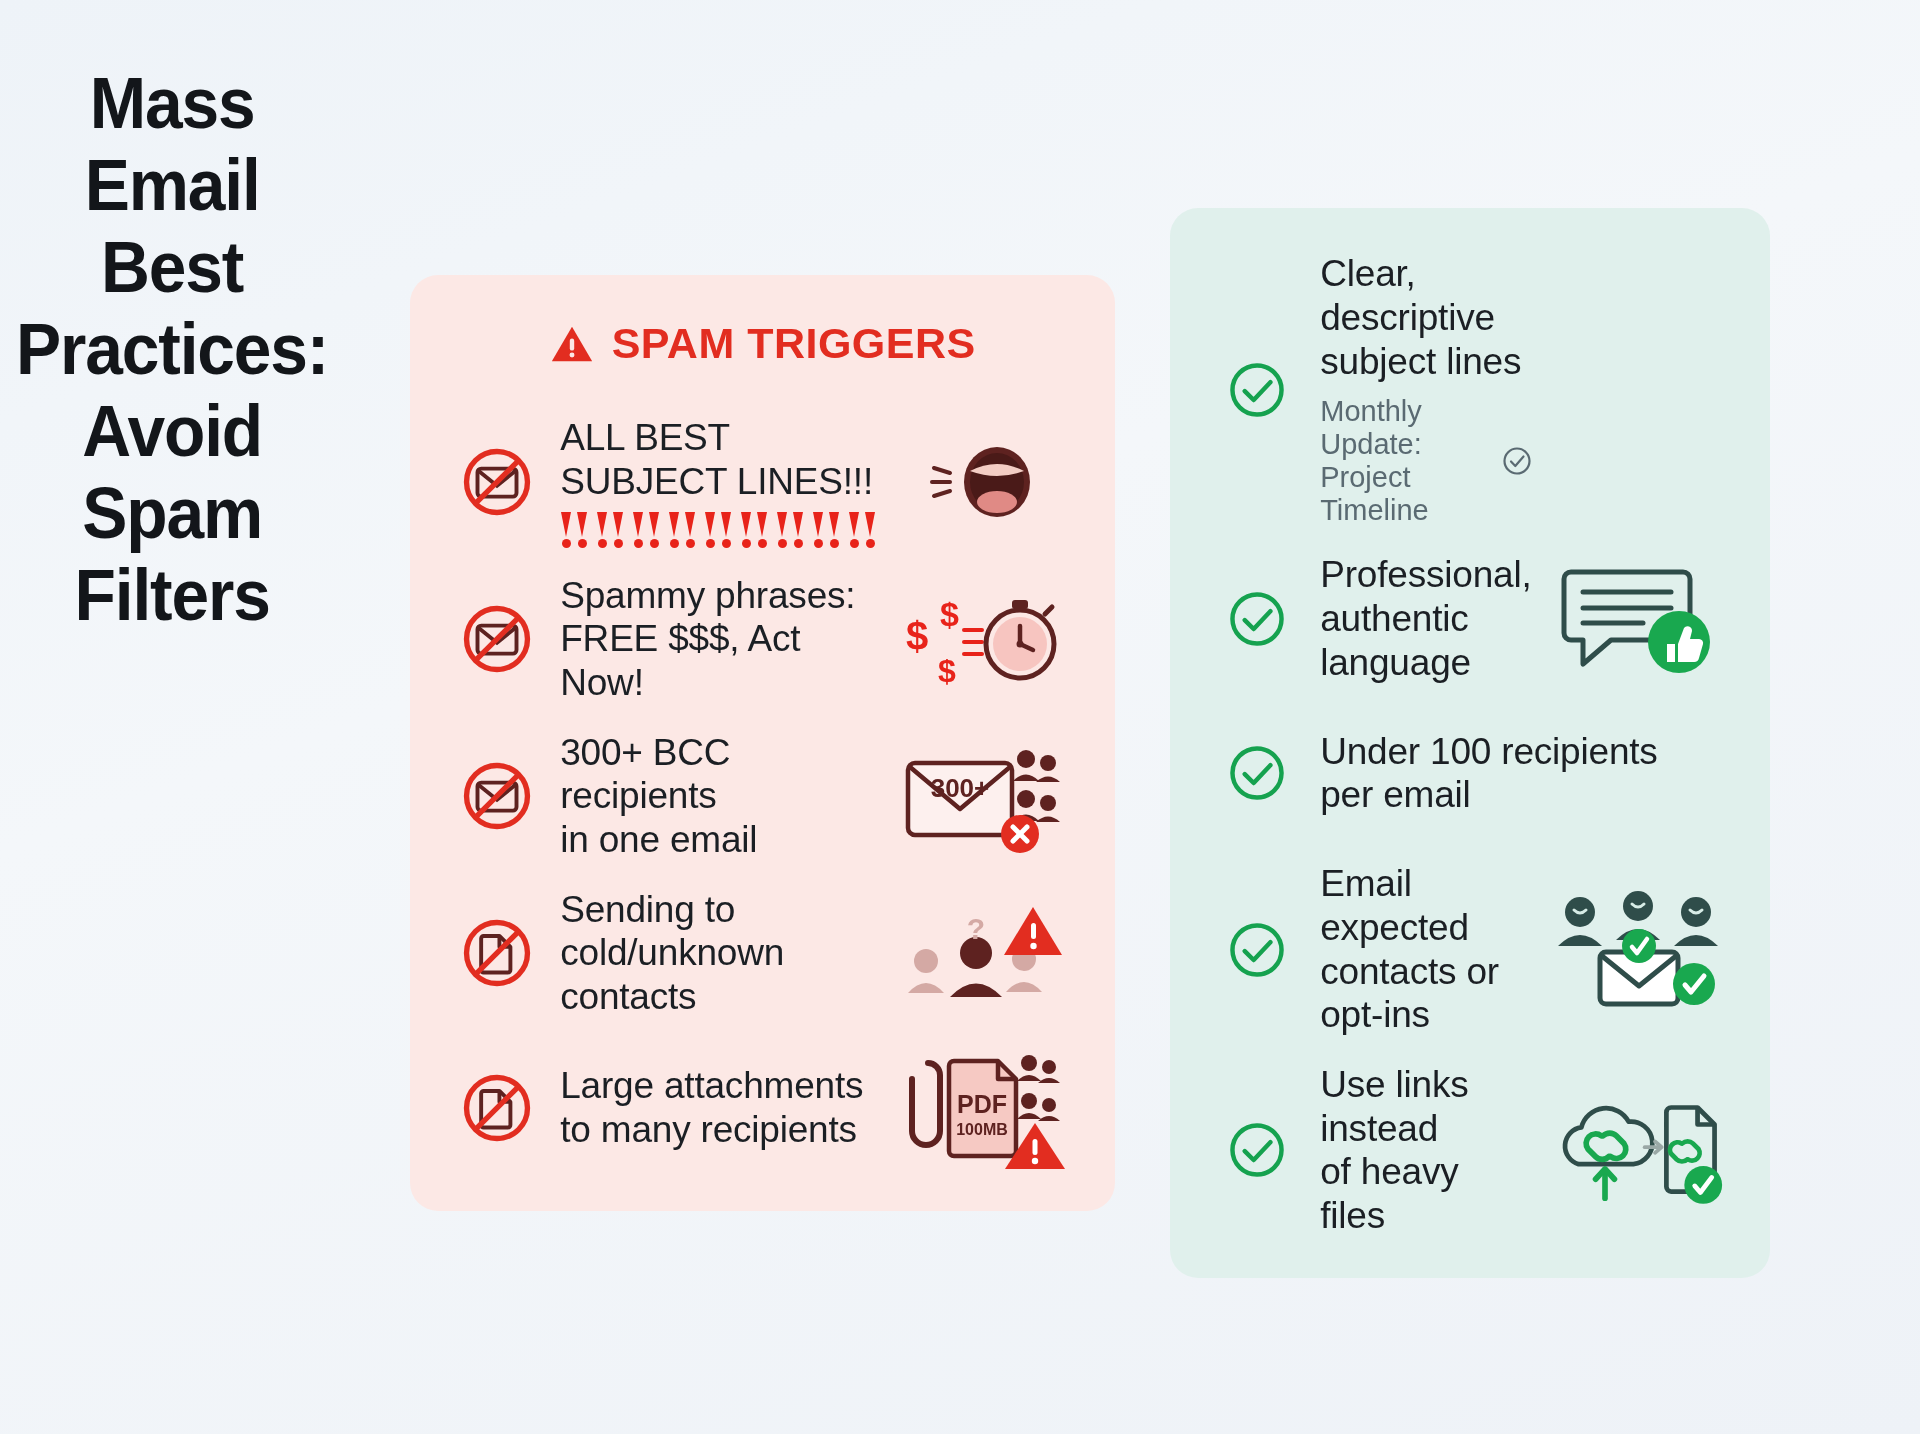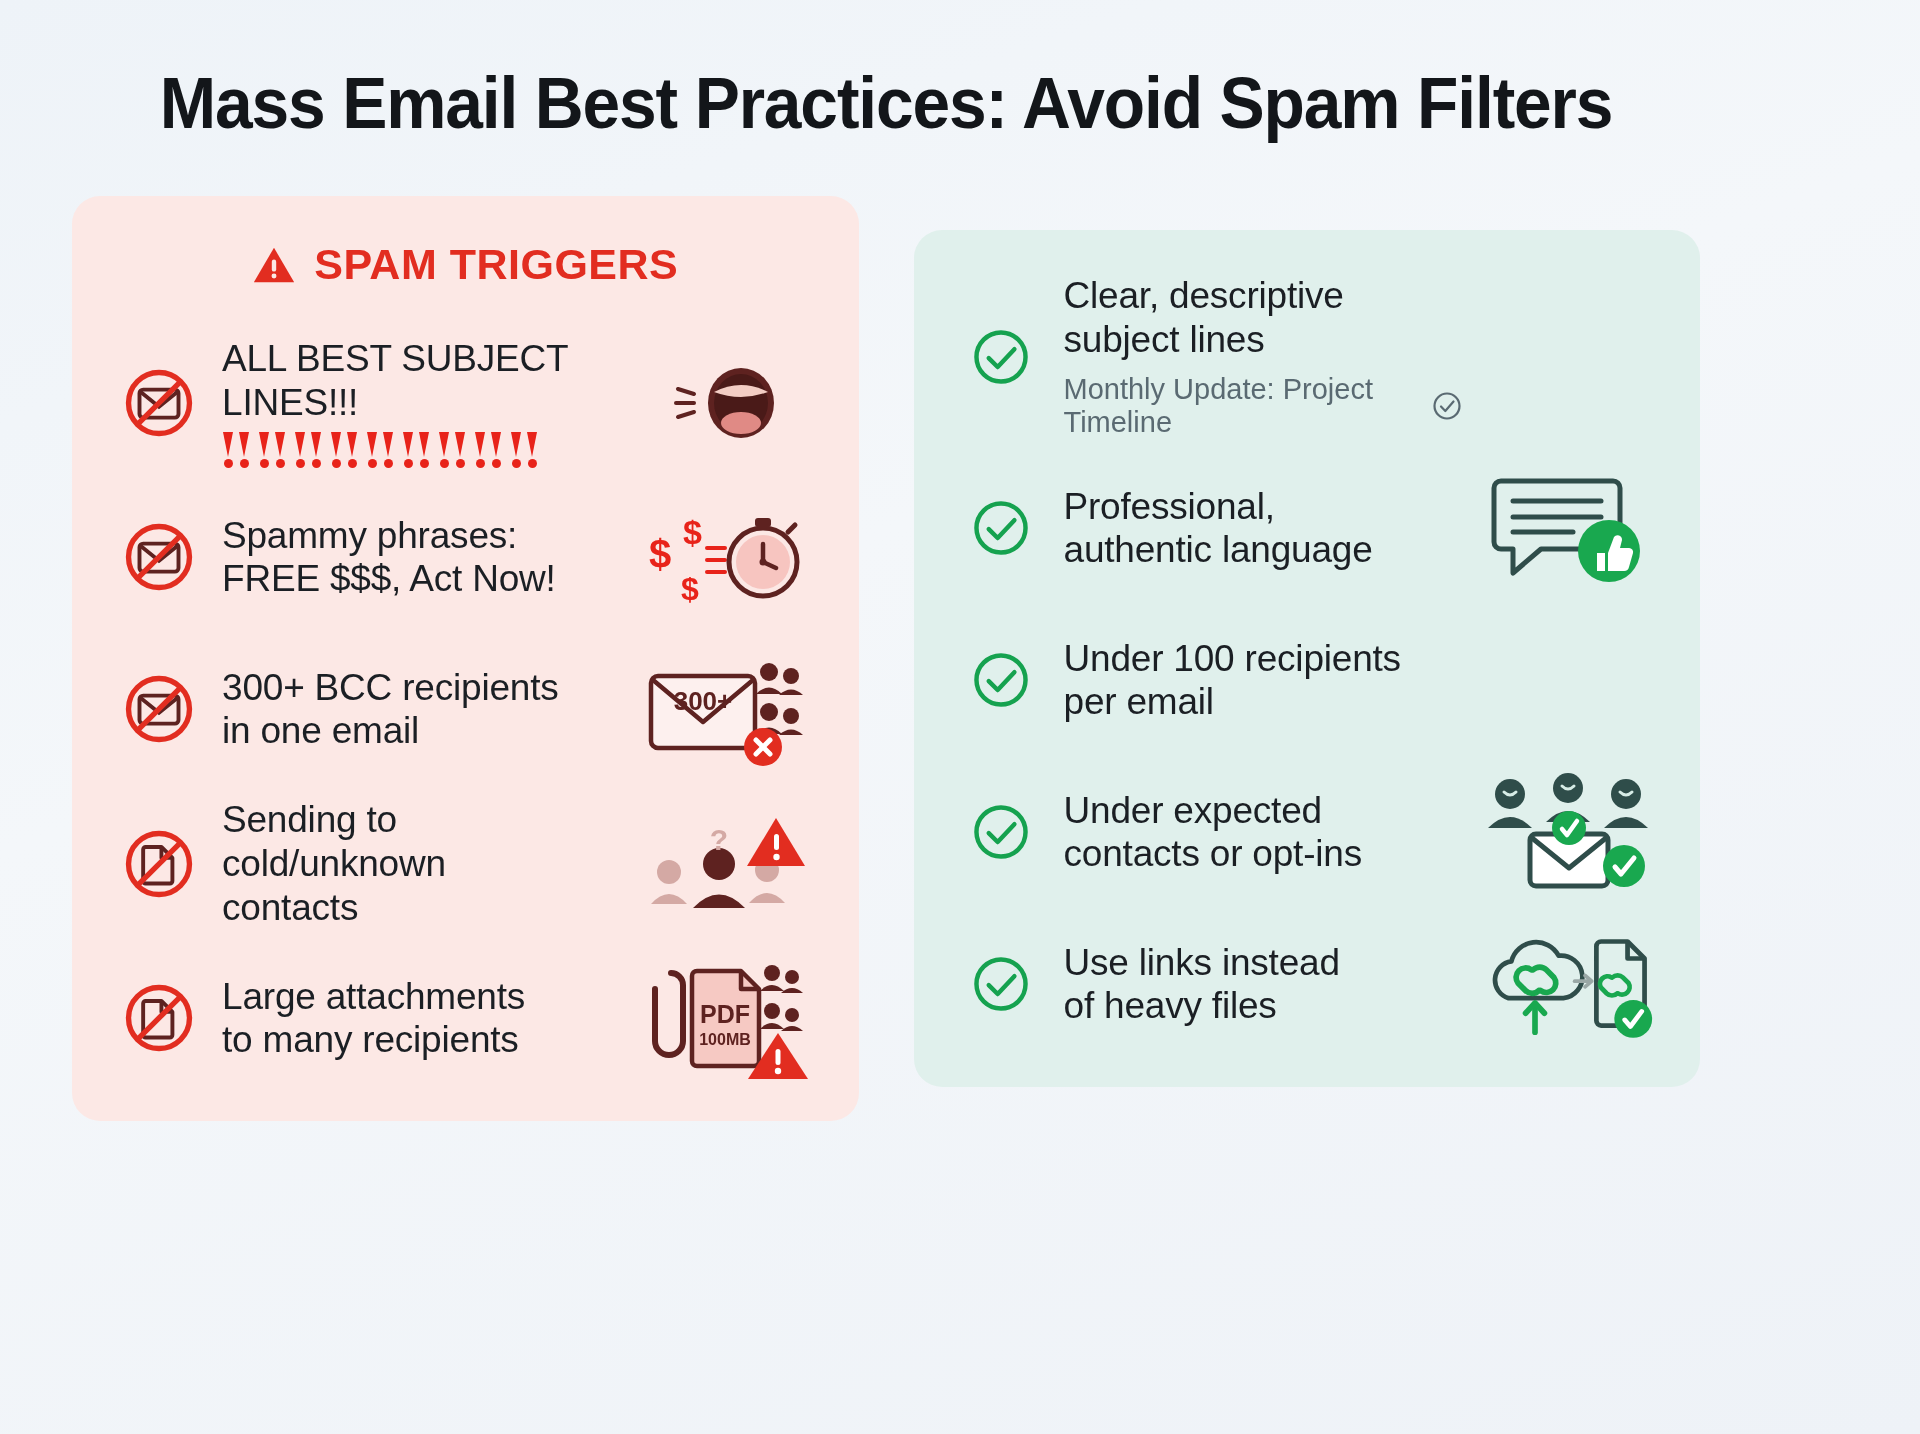--- a/index.html
+++ b/index.html
@@ -5,21 +5,21 @@
   * { box-sizing: border-box; margin: 0; padding: 0; }
 
   body {
     width: 1920px;
     height: 1434px;
     background: linear-gradient(160deg, #eef3f8 0%, #f4f7fa 40%, #eef2f7 100%);
     font-family: "Liberation Sans", sans-serif;
     overflow: hidden;
   }
 
-  .page { width: 1772px; height: 1434px; position: relative; display: flex; flex-direction: column; }
+  .page { width: 1772px; height: 1434px; position: relative; display: flex; flex-direction: row; padding-left: 6px; }
 
   
   .title {
     text-align: center;
     font-size: 72px;
     font-weight: 700;
     color: #13161a;
     letter-spacing: -1.2px;
     margin-top: 62px;
     font-family: "Liberation Sans Narrow", "Liberation Sans", sans-serif;
@@ -415,21 +415,21 @@
         </div>
 
         <div class="row">
           <div class="lead">
             <svg width="58" height="58" viewBox="0 0 52 52">
                 <circle cx="26" cy="26" r="22" fill="none" stroke="#15a24f" stroke-width="4"></circle>
                 <path d="M15 27 23 35 38 19" fill="none" stroke="#15a24f" stroke-width="4" stroke-linecap="round" stroke-linejoin="round"></path>
               </svg>
           </div>
           <div class="body">
-            <div class="row-text" style="white-space:pre-line">Under expected
+            <div class="row-text" style="white-space:pre-line">Email expected
 contacts or opt-ins</div>
           </div>
           <div class="art">
             <svg width="170" height="120" viewBox="0 0 170 120">
               <g fill="#2f4d4a">
                 <circle cx="26" cy="22" r="15"></circle>
                   <path d="M4 56q22-22 44 0z"></path>
                 <circle cx="84" cy="16" r="15"></circle>
                   <path d="M62 50q22-22 44 0z"></path>
                 <circle cx="142" cy="22" r="15"></circle>

